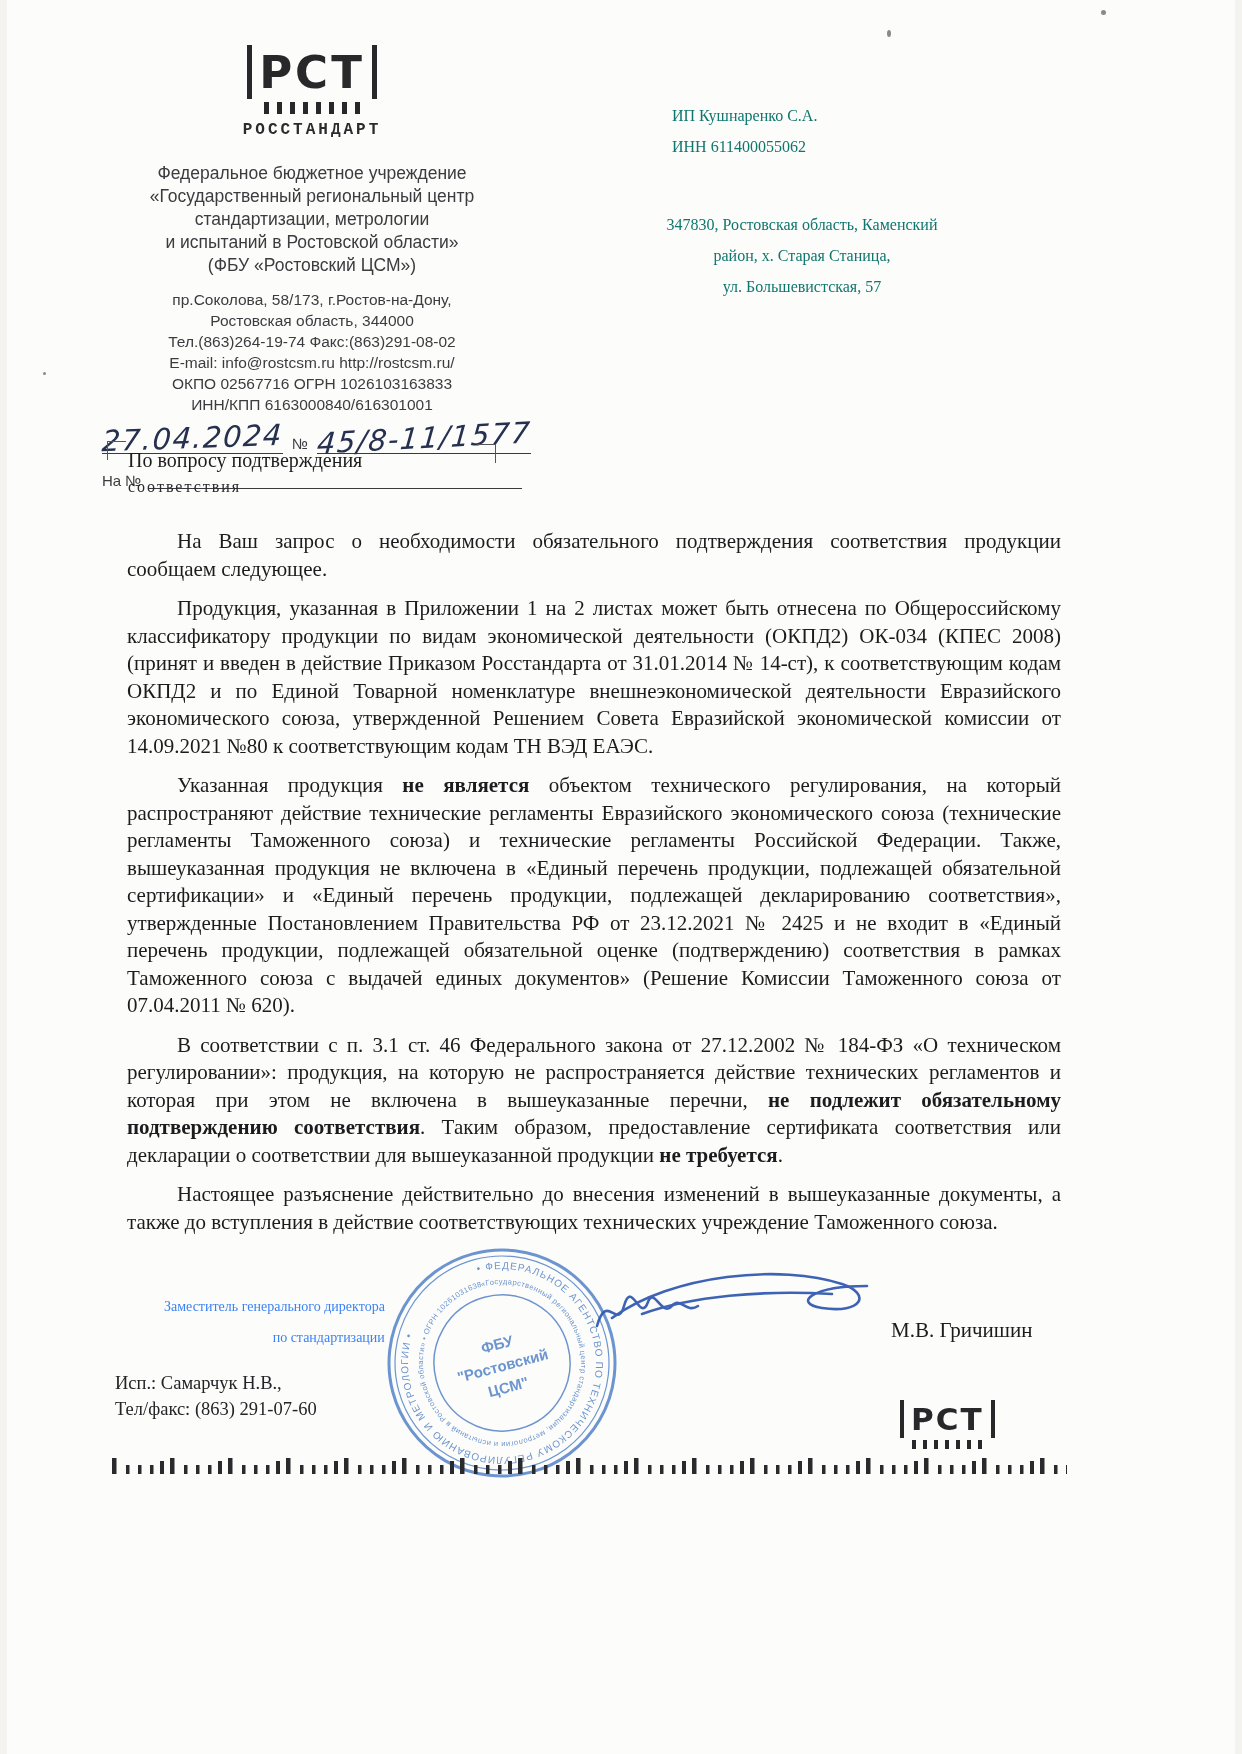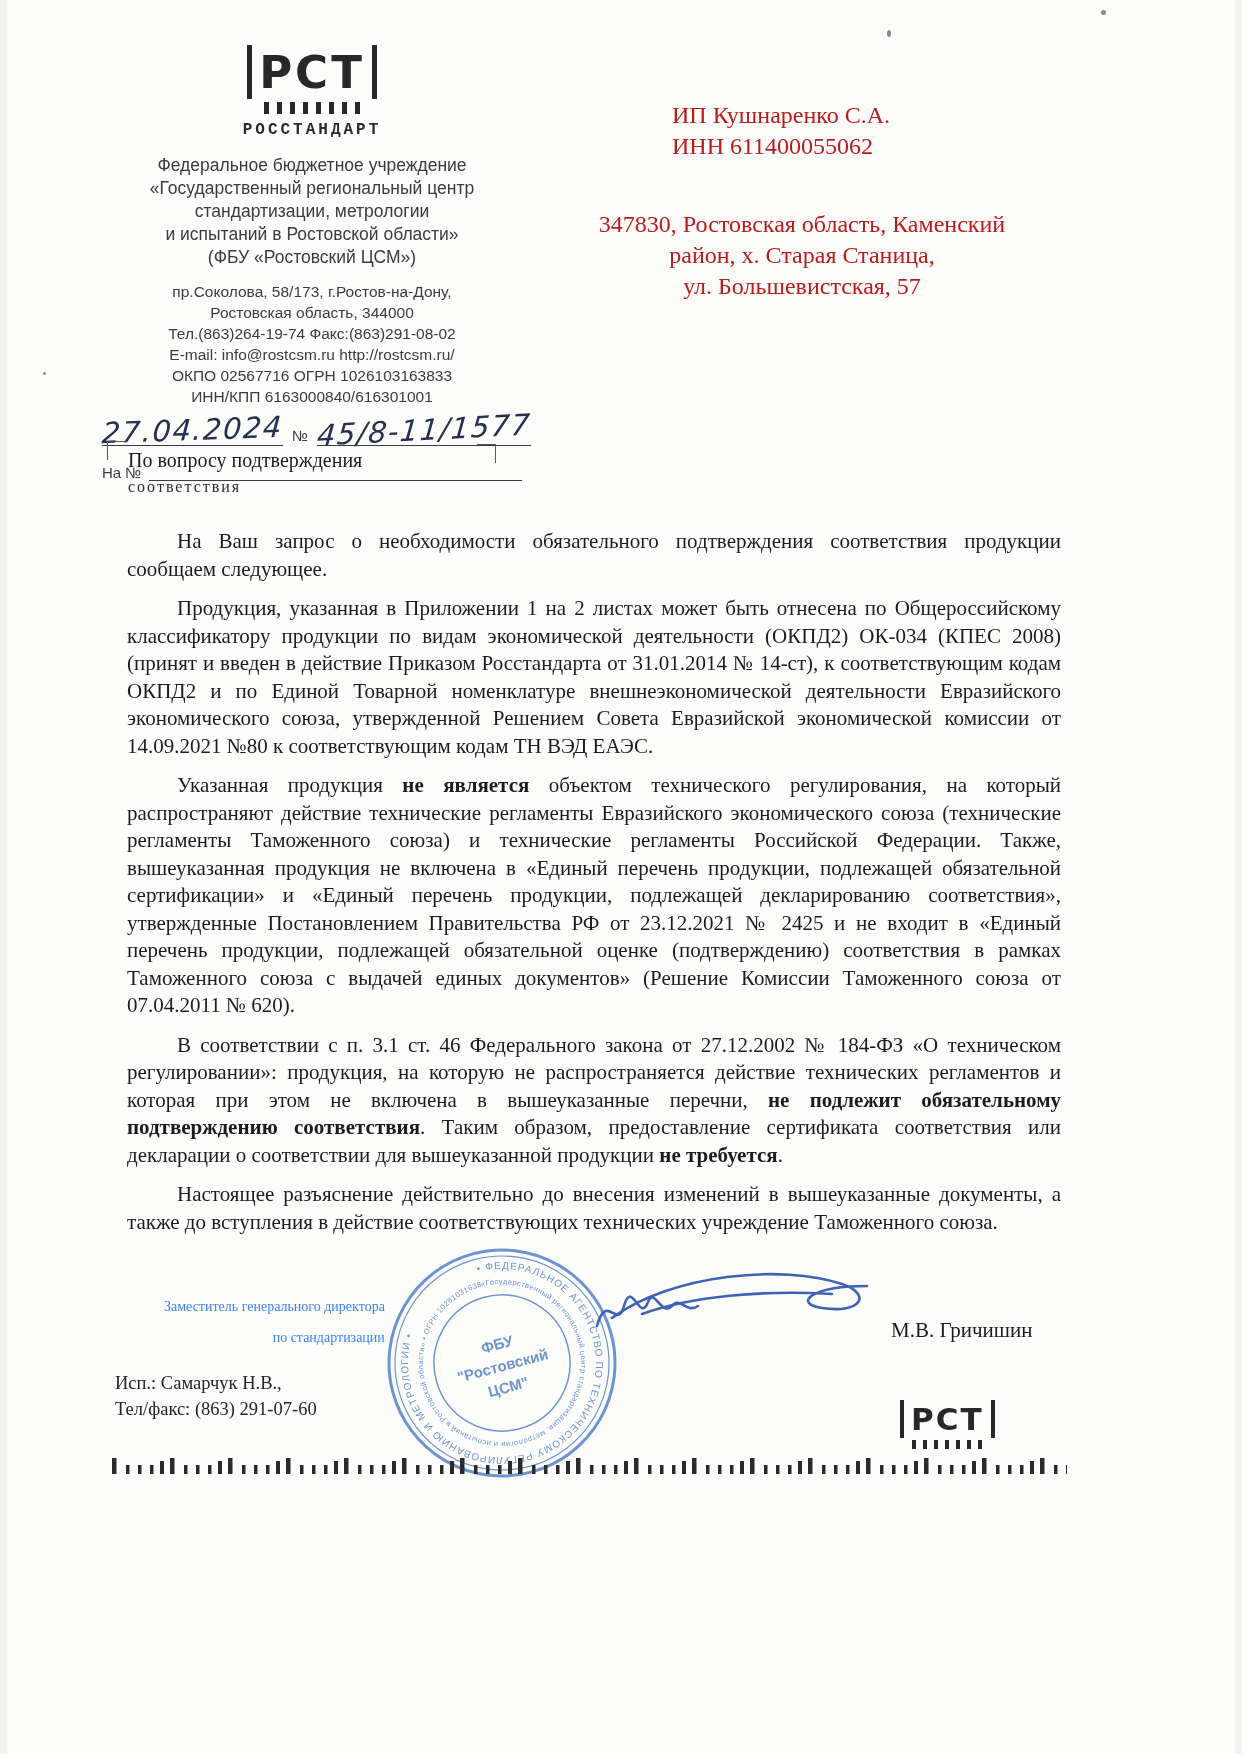--- a/index.html
+++ b/index.html
@@ -23,42 +23,42 @@
   .rst-logo{display:inline-flex;flex-direction:column;align-items:center;}
   .rst-row{display:flex;align-items:center;gap:7px;}
   .rst-bar{width:5px;height:54px;background:#28282a;}
   .rst-text{
     font-family:"DejaVu Sans", sans-serif;font-weight:bold;
     font-size:45px;letter-spacing:3px;color:#28282a;line-height:1;
   }
   .rst-ticks{margin-top:3px;width:96px;height:12px;
     background:repeating-linear-gradient(90deg,#28282a 0 5px,transparent 5px 13px);}
   .org-name{margin-top:7px;font-weight:bold;font-size:16px;letter-spacing:3px;color:#2b2b2d;font-family:Liberation Mono, monospace;}
-  .org-lines{margin-top:15px;font-size:17.5px;line-height:23px;color:#3c3c40;}
+  .org-lines{margin-top:23px;font-size:17.5px;line-height:23px;color:#3c3c40;}
   .contact-lines{margin-top:12px;font-size:15.5px;line-height:21px;color:#3c3c40;}
   .date-row{margin-top:8px;display:flex;align-items:flex-end;width:100%;}
   .hw-slot{border-bottom:1.6px solid #3a3a3c;text-align:center;position:relative;}
   .slot-date{flex:1.05;}
   .slot-num{flex:1.35;}
   .handwriting{
     display:inline-block;
     font-family:"DejaVu Sans", sans-serif;font-style:italic;
     font-size:29px;color:#26304f;letter-spacing:1.5px;
     transform:rotate(-2deg) skewX(-6deg);
     line-height:1.05;white-space:nowrap;
   }
   .hw-num{transform:rotate(-3deg) skewX(-8deg);}
   .num-label{padding:0 9px 2px;font-size:15px;color:#3c3c40;}
   .ref-row{margin-top:16px;display:flex;align-items:flex-end;}
   .ref-label{font-size:15px;color:#3c3c40;padding-right:8px;}
   .ref-line{flex:1;border-bottom:1.6px solid #3a3a3c;height:18px;}
 
   
   .recipient{position:absolute;left:560px;top:100px;width:470px;
-    font-size:24px;line-height:31px;color:#b91c1c;}
+    font-size:16px;line-height:31px;color:#0f766e;}
   .recipient-head{padding-left:105px;}
   .recipient-address{margin-top:47px;text-align:center;}
 
   
   .corner{position:absolute;width:18px;height:18px;}
   .corner-left{left:100px;top:441px;border-left:1.5px solid #55555a;border-top:1.5px solid #55555a;}
   .corner-right{left:470px;top:444px;border-right:1.5px solid #55555a;border-top:1.5px solid #55555a;}
   .subject{position:absolute;left:121px;top:449px;}
   .subject-line1{font-size:20px;color:#1d1d20;}
   .subject-line2{margin-top:6px;font-size:16px;letter-spacing:2px;color:#2a2a2e;}

